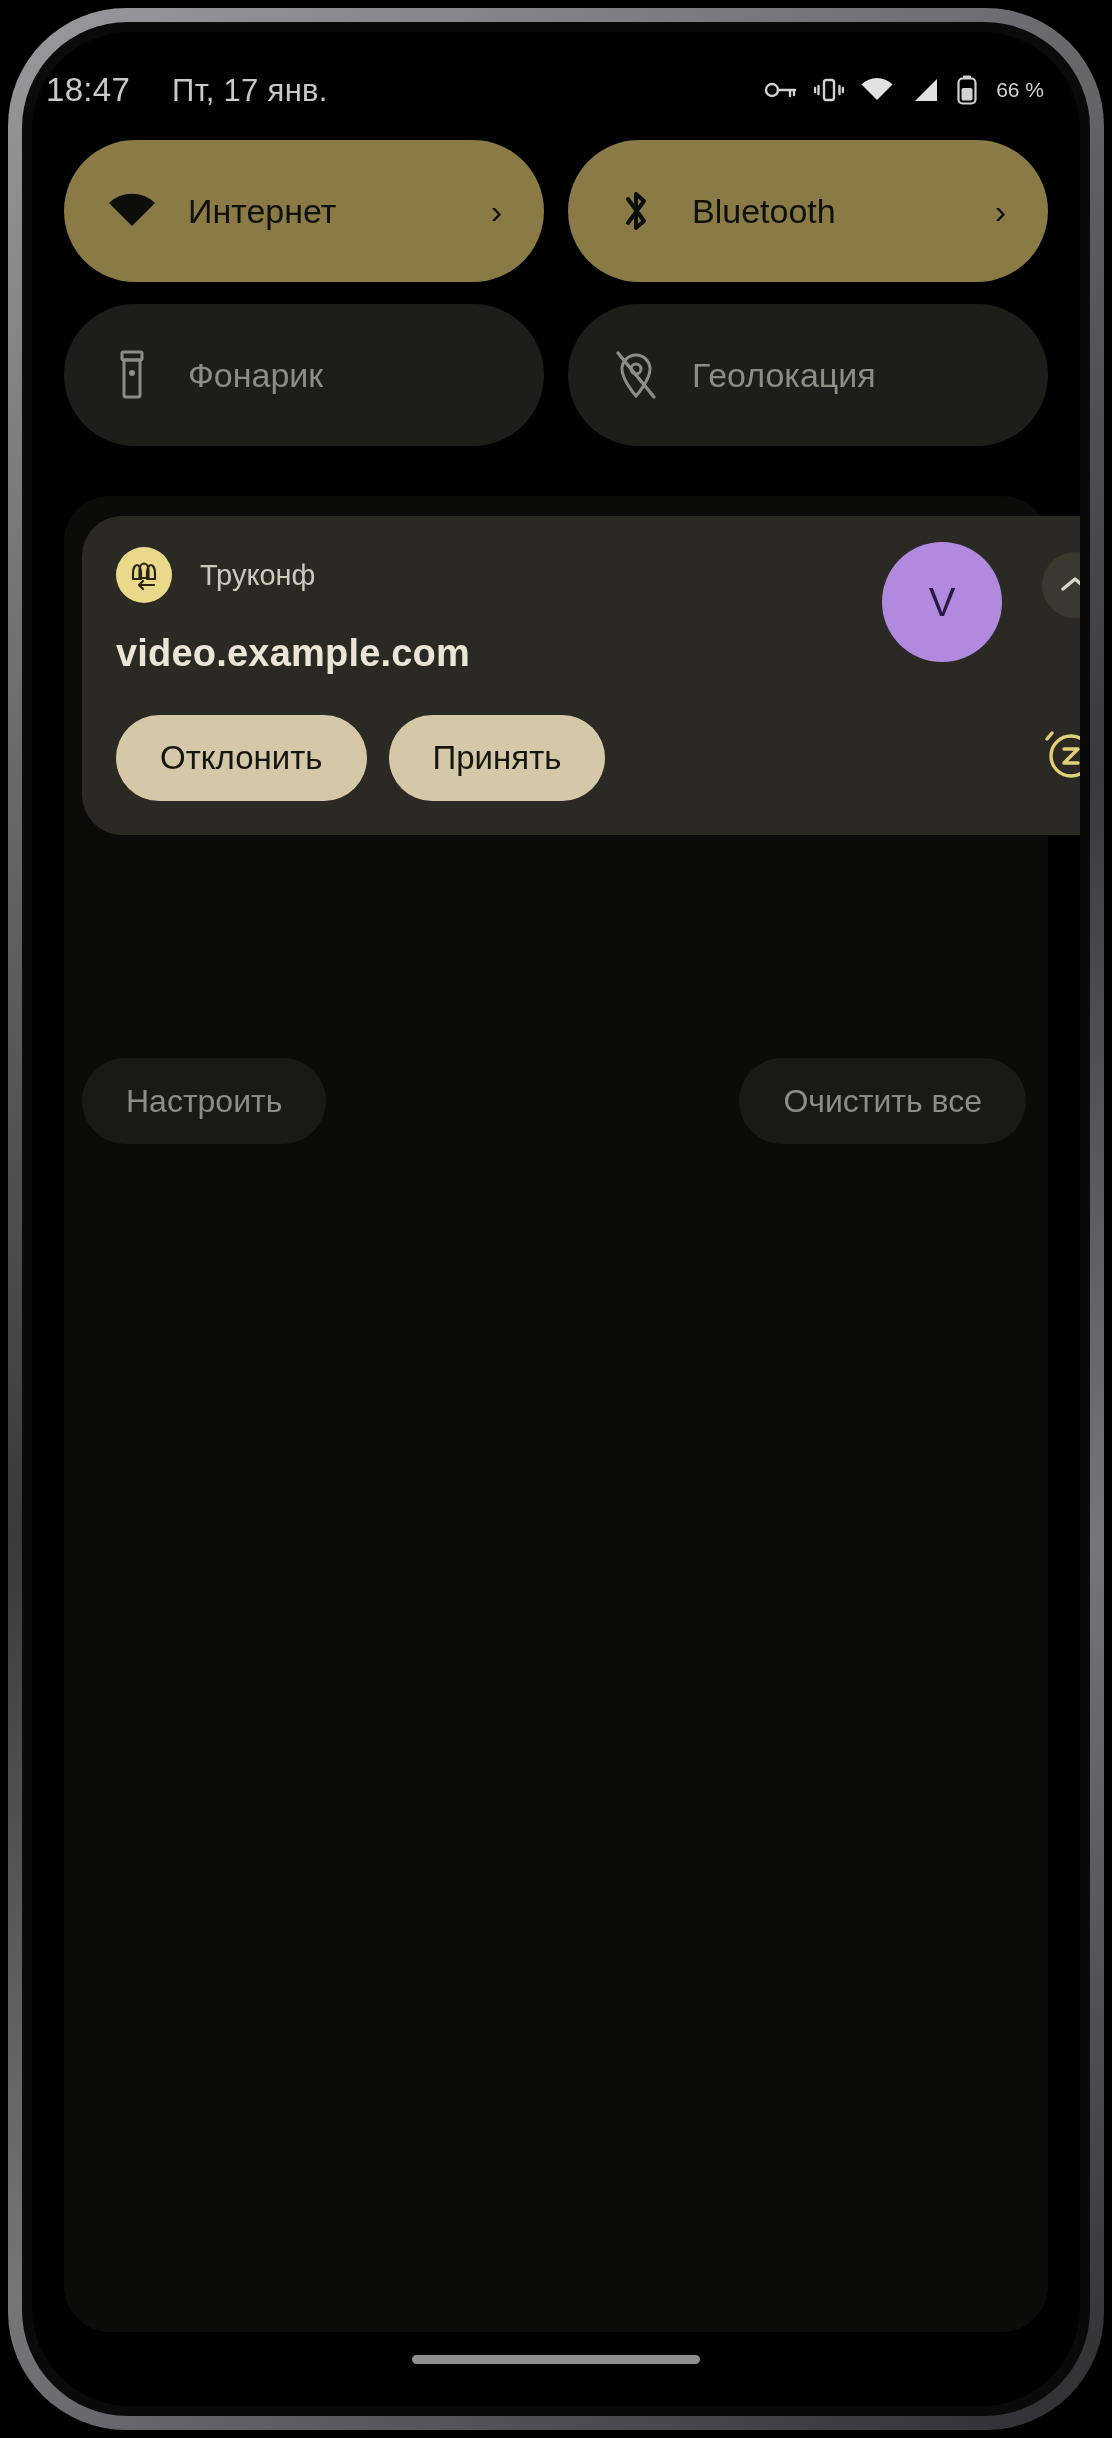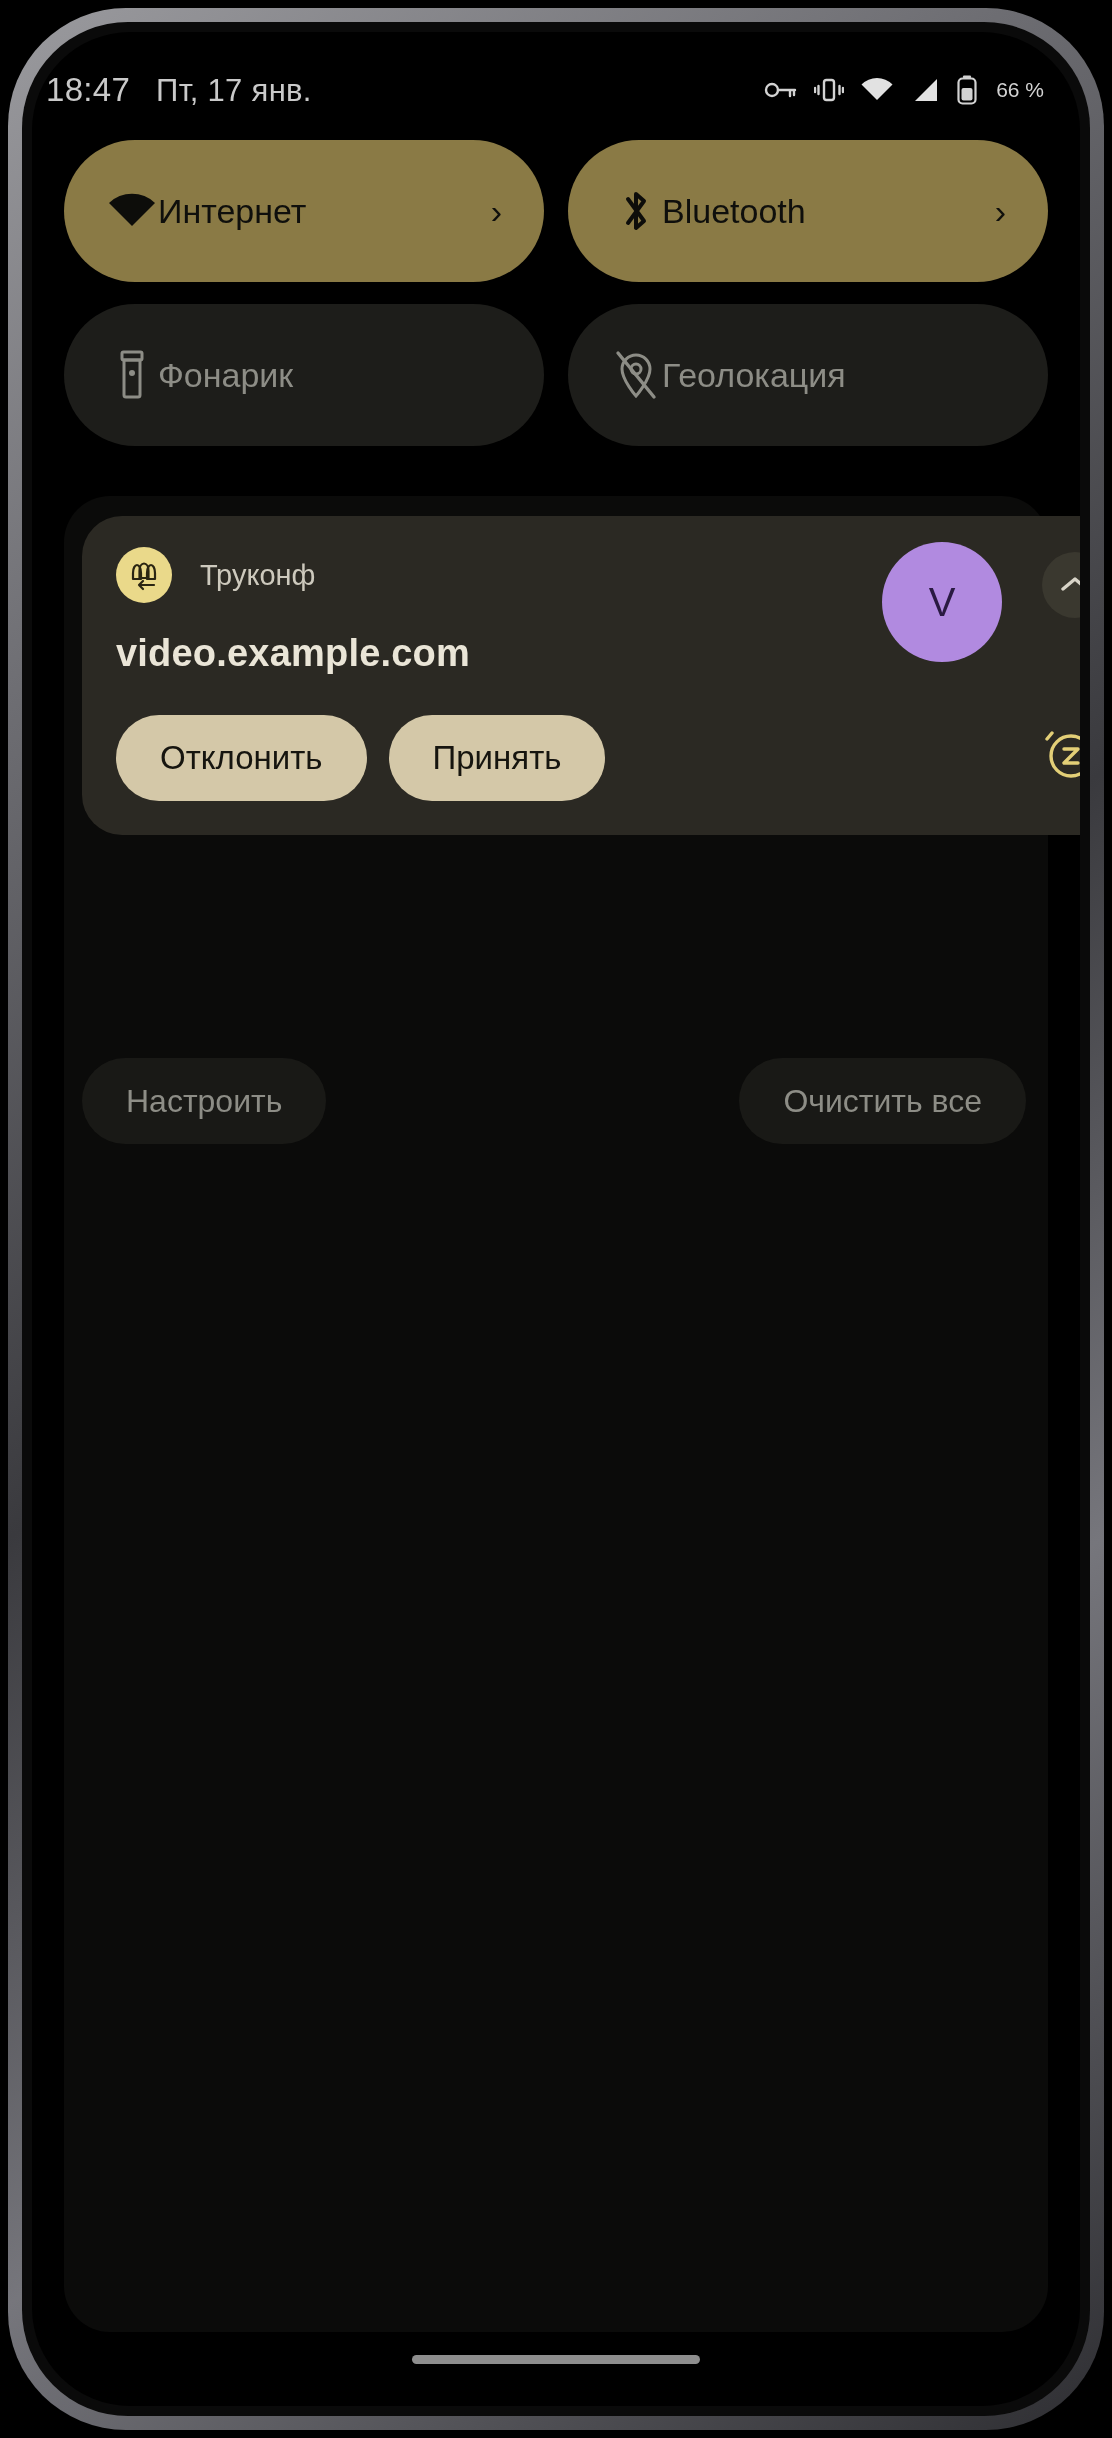--- a/index.html
+++ b/index.html
@@ -29,37 +29,37 @@
     background:#000;
     overflow:hidden;
   }
 
   
   .statusbar{
     position:absolute; left:0; top:30px; width:1048px; height:56px;
     display:flex; align-items:center; justify-content:space-between;
     padding:0 36px 0 14px;
   }
-  .sb-left{ display:flex; align-items:baseline; gap:26px; }
+  .sb-left{ display:flex; align-items:baseline; gap:42px; }
   .sb-time{ color:#c9c9c9; font-size:33px; letter-spacing:.3px; }
   .sb-date{ color:#c9c9c9; font-size:31px; letter-spacing:.3px; }
   .sb-right{ display:flex; align-items:center; gap:16px; }
   .sb-right svg{ display:block; }
   .sb-batt-text{ color:#d2d2d2; font-size:21px; margin-left:2px; }
 
   
   .qs{
     position:absolute; left:0; top:108px; width:1048px;
     padding:0 32px;
     display:grid; grid-template-columns:1fr 1fr;
     column-gap:24px; row-gap:22px;
   }
   .tile{
     height:142px; border-radius:72px;
-    display:flex; align-items:center; 
+    display:flex; align-items:center; gap:30px;
     padding:0 42px;
     overflow:hidden;
   }
   .tile.on{ background:#8a7a45; }
   .tile.off{ background:#1d1d1a; }
   .tile .tile-icon{ width:52px; height:52px; flex:0 0 52px;
     display:flex; align-items:center; justify-content:center; }
   .tile.on .tile-icon svg{ fill:#0d0d0a; stroke:#0d0d0a; }
   .tile.off .tile-icon svg{ fill:none; stroke:#8d8d86; }
   .tile .tile-label{ font-size:34px; white-space:nowrap; flex:1; }

